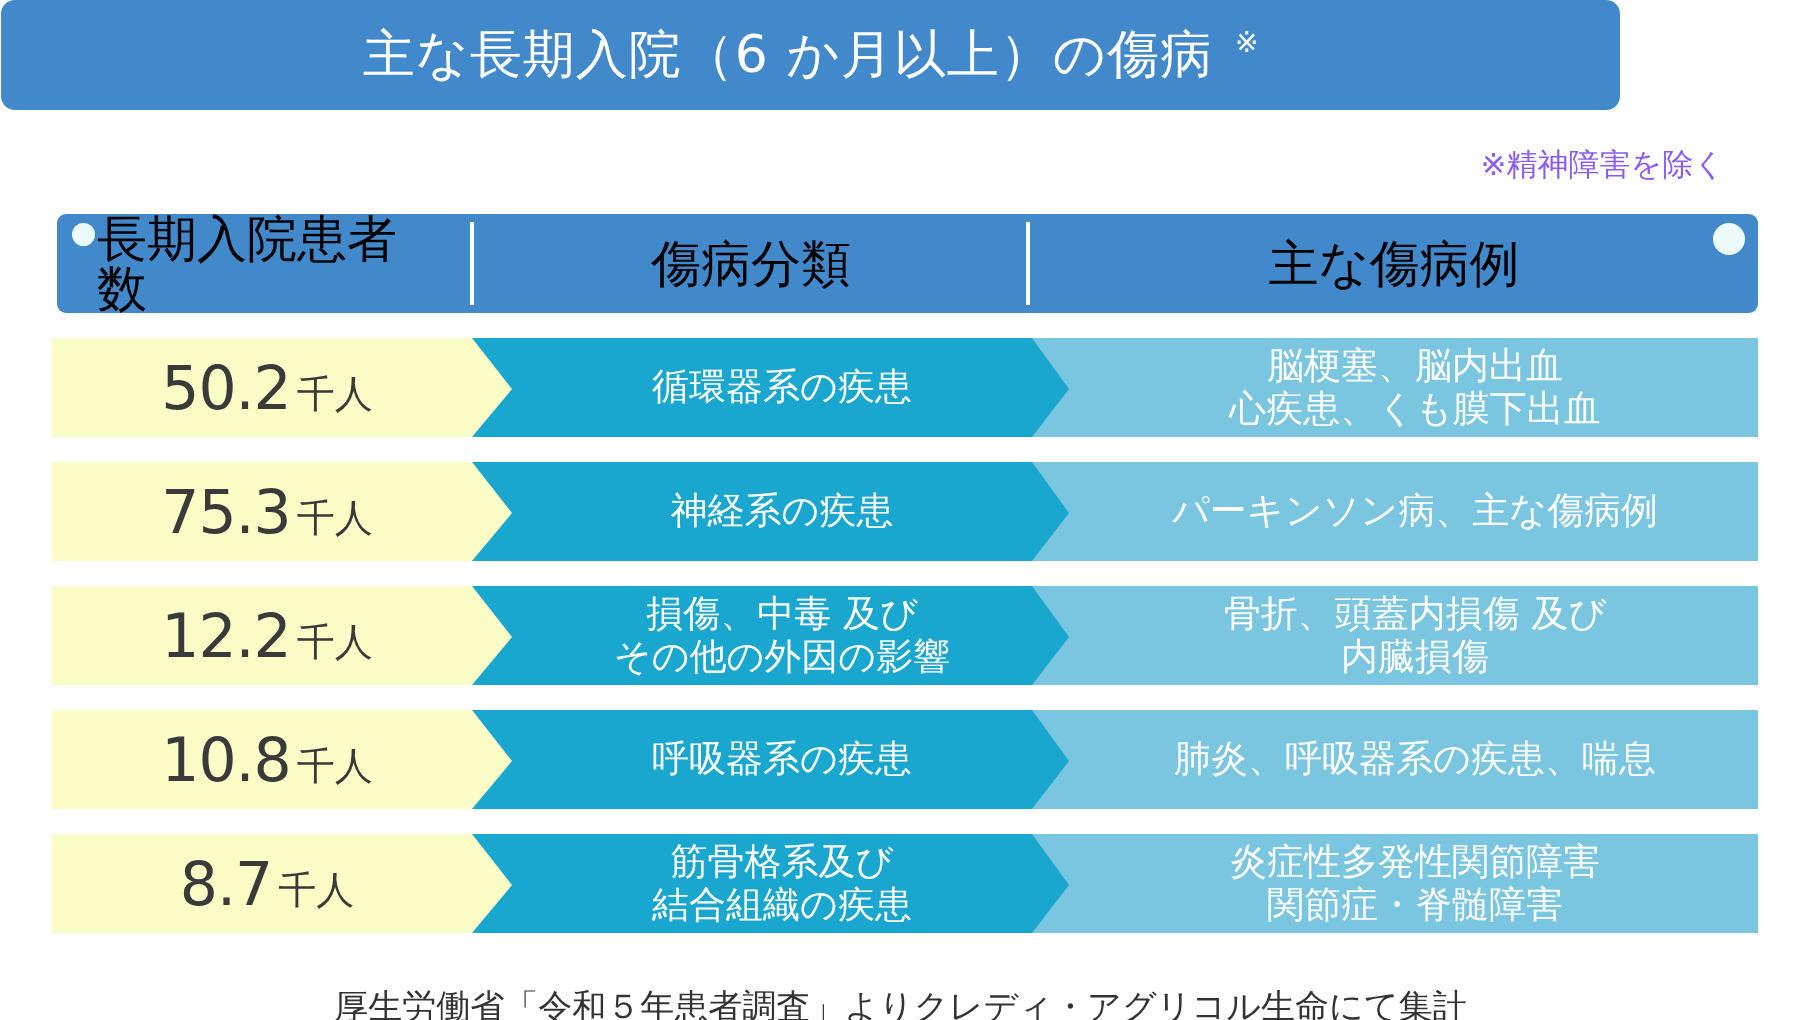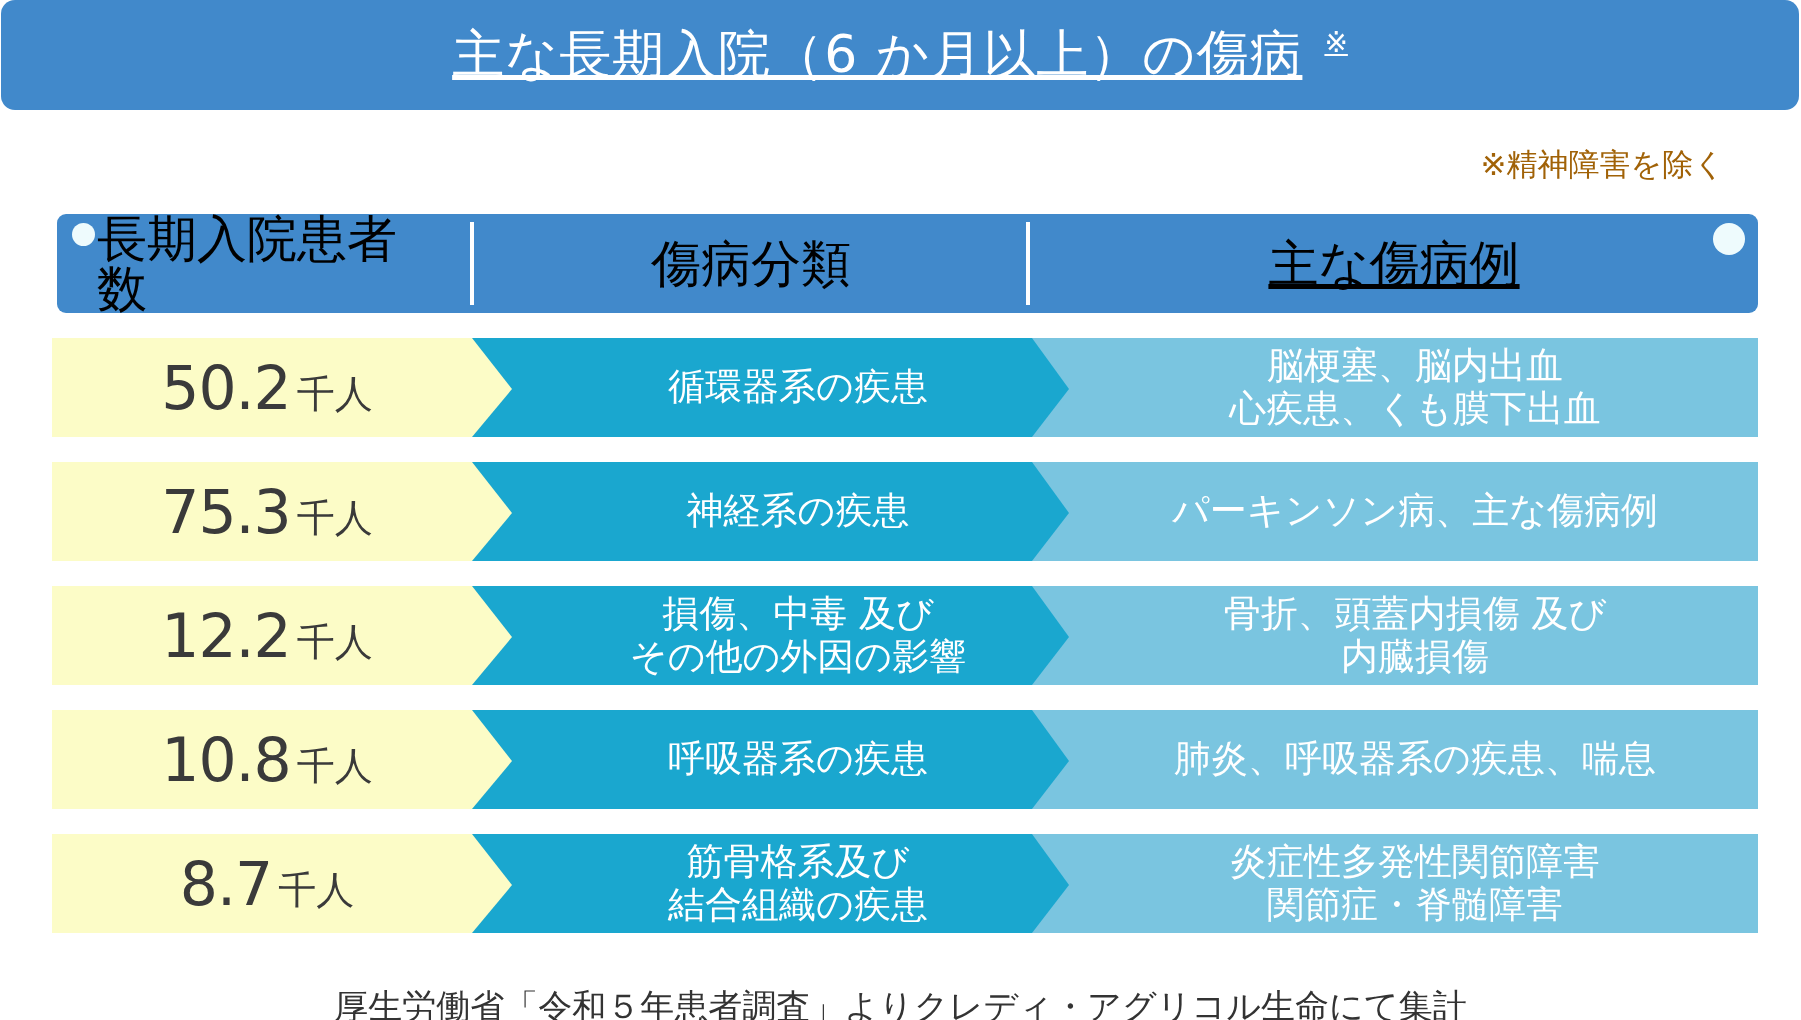--- a/index.html
+++ b/index.html
@@ -2,44 +2,43 @@
 <html><head>
 <meta charset="utf-8">
 <style>
   html, body { margin: 0; padding: 0; }
   body {
     width: 1801px; height: 1020px; position: relative; overflow: hidden;
     background: #ffffff;
     font-family: "DejaVu Sans", "Liberation Sans", sans-serif;
   }
   .title-bar {
-    position: absolute; left: 1px; top: 0; width: 1798px; height: 110px;
+    position: absolute; left: 1px; top: 0; width: 1619px; height: 110px;
     background: #4189CB; border-radius: 14px;
     display: flex; align-items: center; justify-content: center;
     color: #ffffff;
-    text-decoration: underline;
   }
   .title-text { font-size: 52px; letter-spacing: 1px; line-height: 1; margin-top: -2px; }
   .title-mark { font-size: 28px; margin-left: 22px; margin-top: -26px; }
   .note {
     position: absolute; top: 146px; right: 76px;
-    font-size: 31px; color: #a16207; line-height: 1.2;
+    font-size: 31px; color: #8b5cf6; line-height: 1.2;
   }
   .header-bar {
     position: absolute; left: 57px; top: 214px; width: 1701px; height: 99px;
     background: #4189CB; border-radius: 9px; color: #000000;
   }
   .header-col {
     position: absolute; top: 0; height: 99px;
     display: flex; align-items: center; justify-content: center;
     font-size: 50px; line-height: 1;
   }
   .hc1 { left: 40px; width: 340px; }
   .hc2 { left: 417px; width: 554px; }
-  .hc3 { left: 973px; width: 728px; text-decoration: underline; }
+  .hc3 { left: 973px; width: 728px; }
   .header-divider {
     position: absolute; top: 8px; width: 4px; height: 83px; background: #ffffff;
   }
   .dot-left {
     position: absolute; left: 15px; top: 9px; width: 23px; height: 23px;
     border-radius: 50%; background: #EEFBFD;
   }
   .dot-right {
     position: absolute; left: 1656px; top: 9px; width: 32px; height: 32px;
     border-radius: 50%; background: #EEFBFD;
@@ -48,21 +47,21 @@
   .row svg.bg { position: absolute; left: 0; top: 0; }
   .cell {
     position: absolute; top: 0; height: 99px;
     display: flex; align-items: center; justify-content: center;
     text-align: center;
   }
   .cell-count { left: 0; width: 430px; color: #3a3a3a; }
   .count-num { font-size: 60px; letter-spacing: -1px; }
   .count-unit { font-size: 38px; margin-left: 6px; margin-top: 14px; }
   .cell-cat {
-    left: 436px; width: 620px; color: #ffffff; font-size: 37px; line-height: 1.15;
+    left: 420px; width: 620px; color: #ffffff; font-size: 37px; line-height: 1.15;
     flex-direction: column;
     text-align: right;
   }
   .cell-ex {
     left: 1020px; width: 686px; color: #ffffff; font-size: 37px; line-height: 1.15;
     flex-direction: column;
   }
   .footer {
     position: absolute; left: 0; width: 1801px; top: 978px;
     text-align: center; font-size: 34px; color: #333333; line-height: 1.2; margin-top: 8px;

